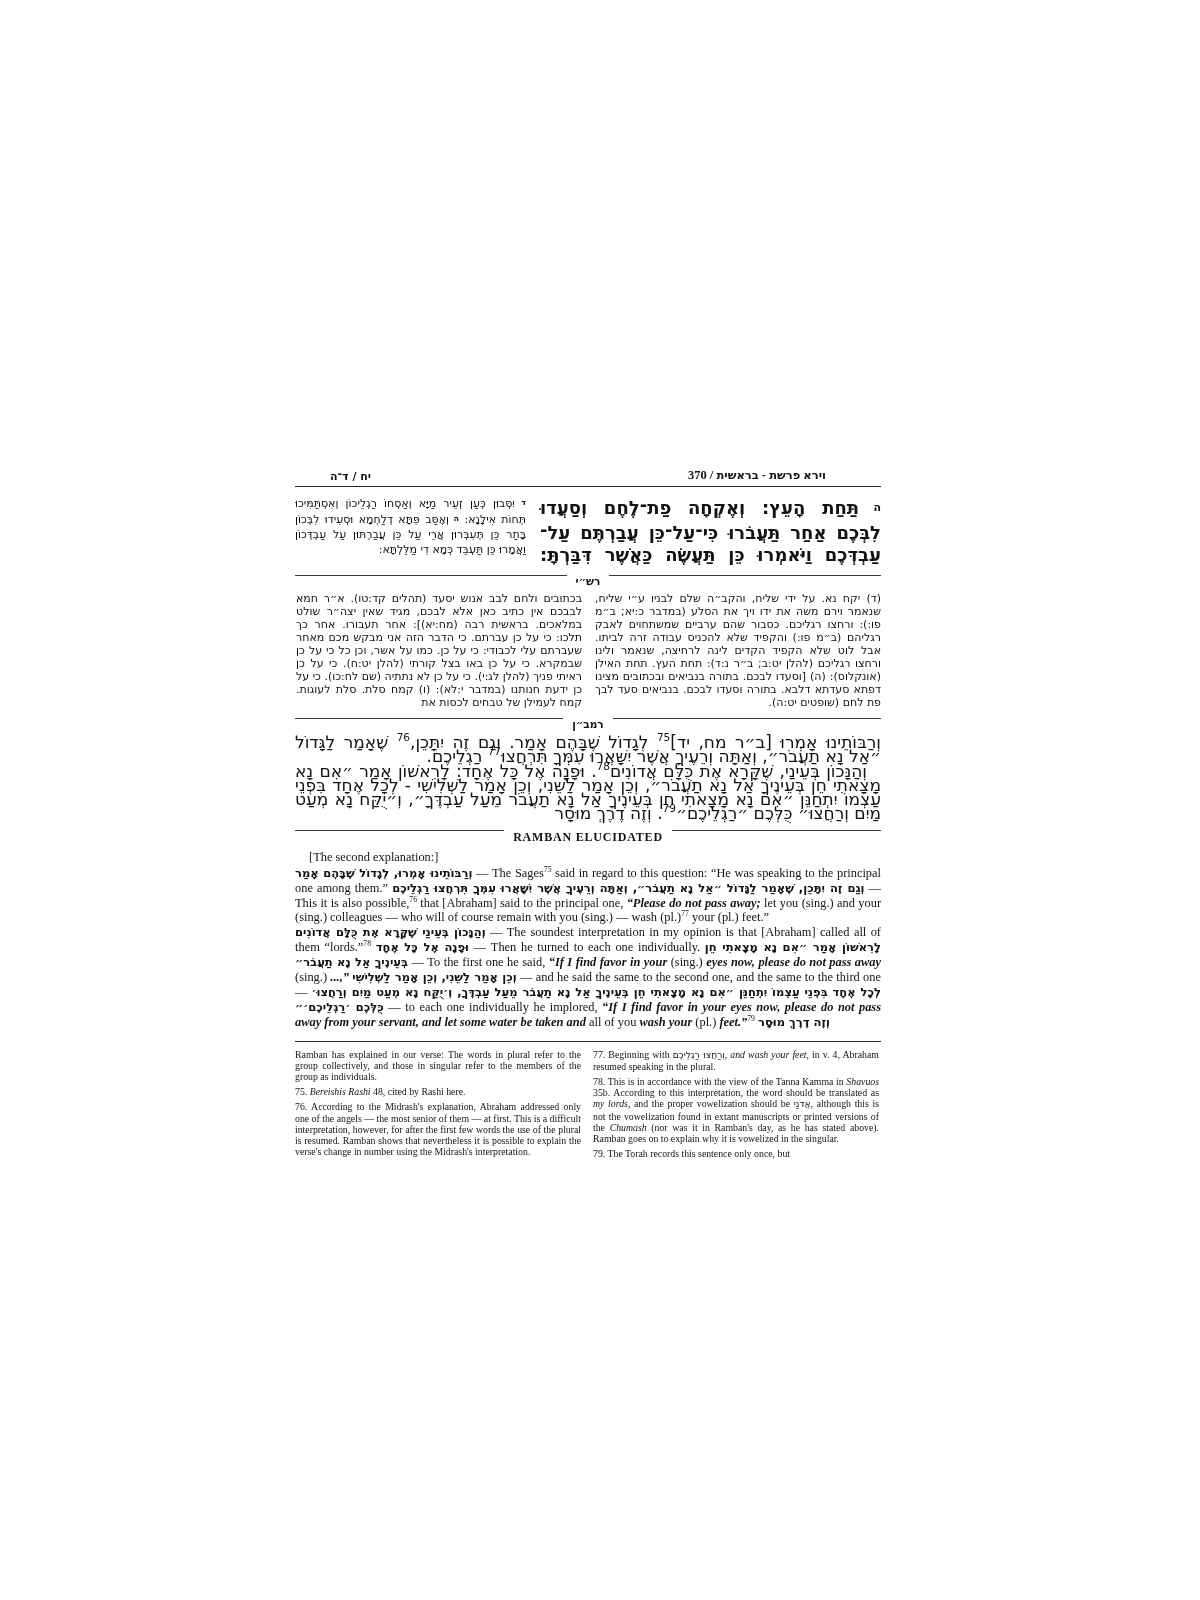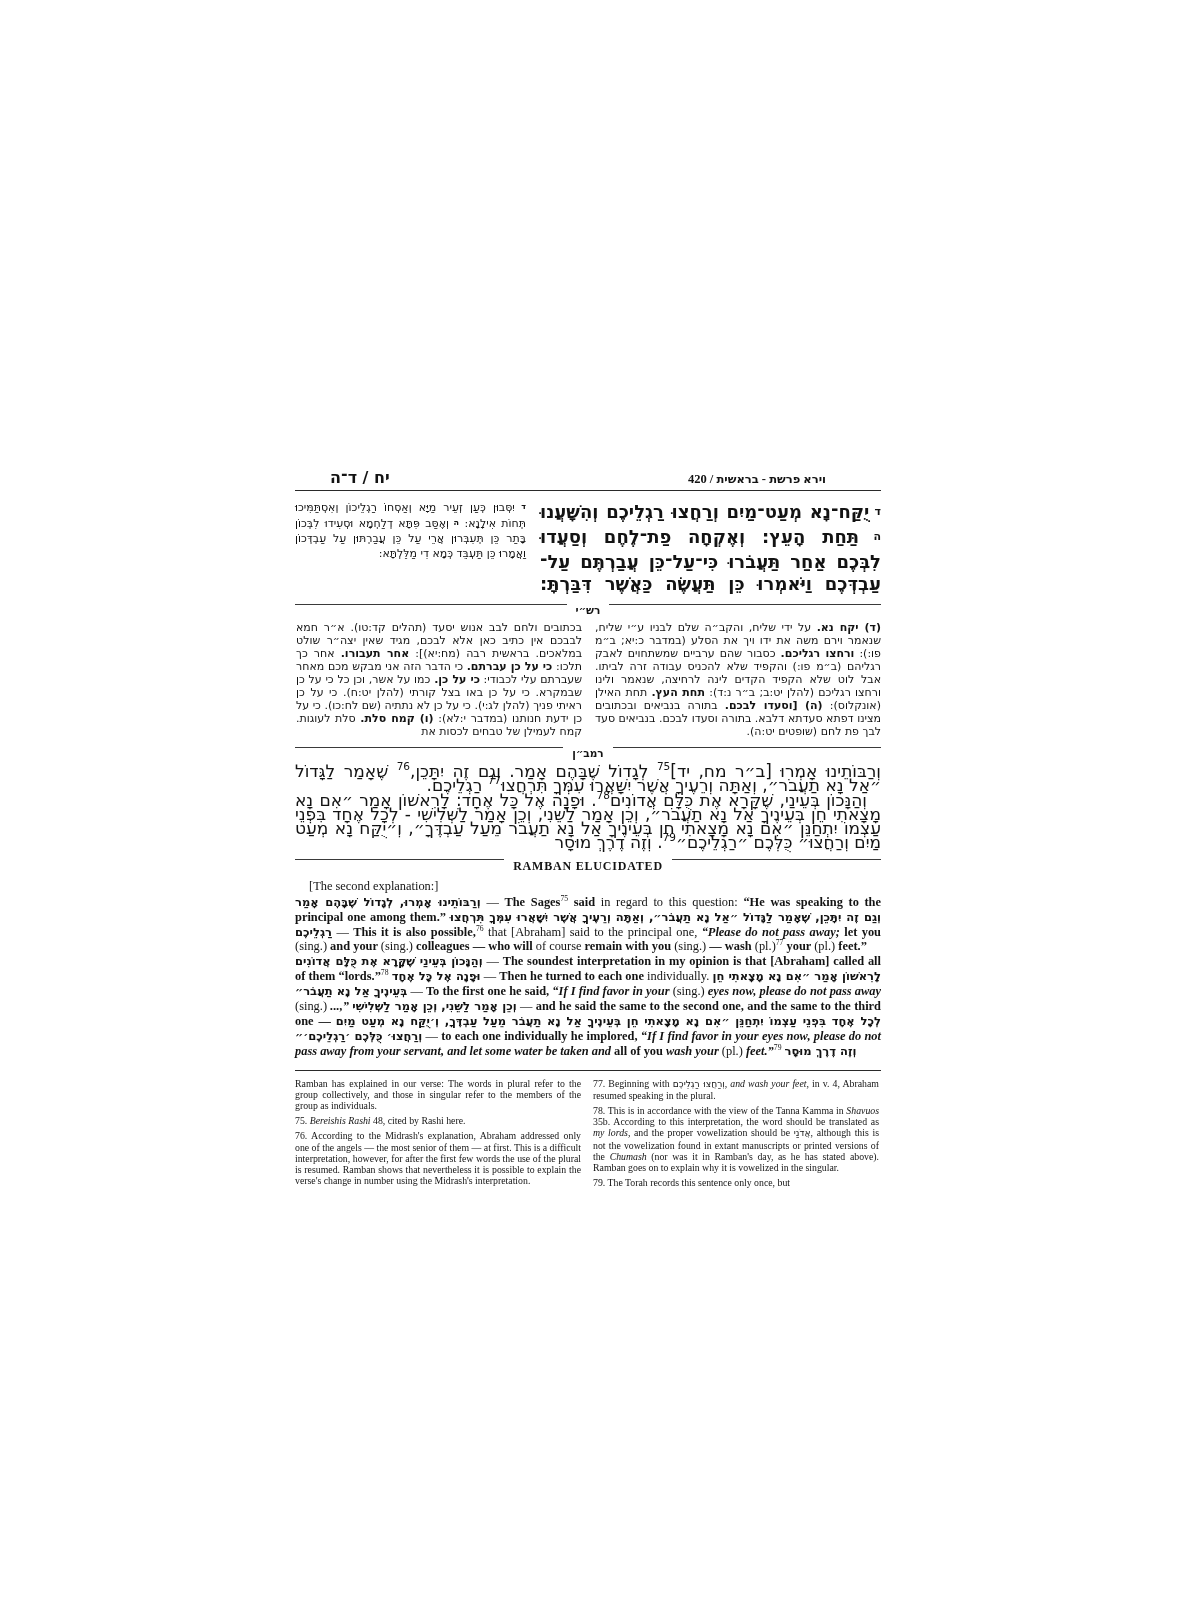--- a/index.html
+++ b/index.html
@@ -8,21 +8,21 @@
     background:#ffffff;color:#131313;
     font-family:"Liberation Serif", serif;
     -webkit-font-smoothing:antialiased;
   }
   .content{position:absolute;left:295px;top:468px;width:586px;}
 
   
   .hdr{display:flex;justify-content:space-between;align-items:flex-end;
        padding-bottom:3px;border-bottom:1px solid #2a2a2a;}
   .hdr-left{margin-left:35px;direction:rtl;font-family:"DejaVu Sans",sans-serif;
-            font-weight:bold;font-size:16px;}
+            font-weight:bold;font-size:11px;}
   .hdr-right{margin-right:55px;font-weight:bold;font-size:12.5px;white-space:nowrap;}
   .hdr-right .sg-w{font-family:"DejaVu Sans",sans-serif;unicode-bidi:isolate;font-size:11.5px;}
 
   
   .verse-row{display:flex;gap:14px;direction:rtl;margin-top:10px;}
   .verse-col{width:341px;font-family:"DejaVu Sans",sans-serif;font-weight:bold;
              font-size:18px;}
   .verse-line{line-height:22px;text-align:justify;text-align-last:justify;}
   .sg-vl{font-size:11px;position:relative;top:-3px;}
   .targum-col{flex:1;font-family:"DejaVu Sans",sans-serif;font-size:11px;
@@ -53,43 +53,42 @@
   .eluc p.body{margin:0;}
 
   
   .fn-rule{border-top:1px solid #2a2a2a;margin-top:11px;}
   .fn-row{display:flex;gap:12px;margin-top:7px;}
   .fn-col{width:286px;font-size:9.8px;line-height:11.2px;text-align:justify;}
   .fn-col p{margin:0 0 4px 0;}
 
   
   .sg-n{}
-  .sg-b{font-weight:bold;}
+  .sg-b{font-weight:normal;}
   .sg-i{font-style:italic;}
   .sg-bi{font-weight:bold;font-style:italic;}
   .sg-sup{font-size:0.62em;vertical-align:super;line-height:0;}
   .sg-h{font-family:"DejaVu Sans",sans-serif;font-weight:bold;font-size:0.93em;
         direction:rtl;unicode-bidi:isolate;}
   .sg-hn{font-family:"DejaVu Sans",sans-serif;font-size:0.93em;
         direction:rtl;unicode-bidi:isolate;}
   .sg-w{direction:rtl;unicode-bidi:isolate;}
 </style>
 </head>
 <body>
 
 <div class="content">
 
   <div class="hdr">
     <span class="hdr-left">יח / ד־ה</span>
-    <span class="hdr-right"><span class="sg-n">420 / </span><span class="sg-w">בראשית</span><span class="sg-n"> - </span><span class="sg-w">פרשת</span><span class="sg-n"> </span><span class="sg-w">וירא</span></span>
+    <span class="hdr-right"><span class="sg-n">370 / </span><span class="sg-w">בראשית</span><span class="sg-n"> - </span><span class="sg-w">פרשת</span><span class="sg-n"> </span><span class="sg-w">וירא</span></span>
   </div>
 
   <div class="verse-row">
     <div class="verse-col">
-      <div class="verse-line"><span class="sg-vl">ד </span><span class="sg-n">יֻקַּח־נָא מְעַט־מַיִם וְרַחֲצוּ רַגְלֵיכֶם וְהִשָּׁעֲנוּ</span></div>
       <div class="verse-line"><span class="sg-vl">ה </span><span class="sg-n">תַּחַת הָעֵץ: וְאֶקְחָה פַת־לֶחֶם וְסַעֲדוּ</span></div>
       <div class="verse-line"><span class="sg-n">לִבְּכֶם אַחַר תַּעֲבֹרוּ כִּי־עַל־כֵּן עֲבַרְתֶּם עַל־</span></div>
       <div class="verse-line"><span class="sg-n">עַבְדְּכֶם וַיֹּאמְרוּ כֵּן תַּעֲשֶׂה כַּאֲשֶׁר דִּבַּרְתָּ:</span></div>
     </div>
     <div class="targum-col"><span class="sg-vl2">ד </span><span class="sg-n">יִסְּבוּן כְּעַן זְעֵיר מַיָּא וְאַסְחוֹ רַגְלֵיכוֹן וְאִסְתַּמִּיכוּ תְּחוֹת אִילָנָא: </span><span class="sg-vl2">ה </span><span class="sg-n">וְאֶסַּב פִּתָּא דְלַחְמָא וּסְעִידוּ לִבְּכוֹן בָּתַר כֵּן תְּעִבְּרוּן אֲרֵי עַל כֵּן עֲבַרְתּוּן עַל עַבְדְּכוֹן וַאֲמָרוּ כֵּן תַּעְבֵּד כְּמָא דִי מַלֵּלְתָּא:</span></div>
   </div>
 
   <div class="divider">
     <span class="divider-label heb">רש״י</span>
   </div>

